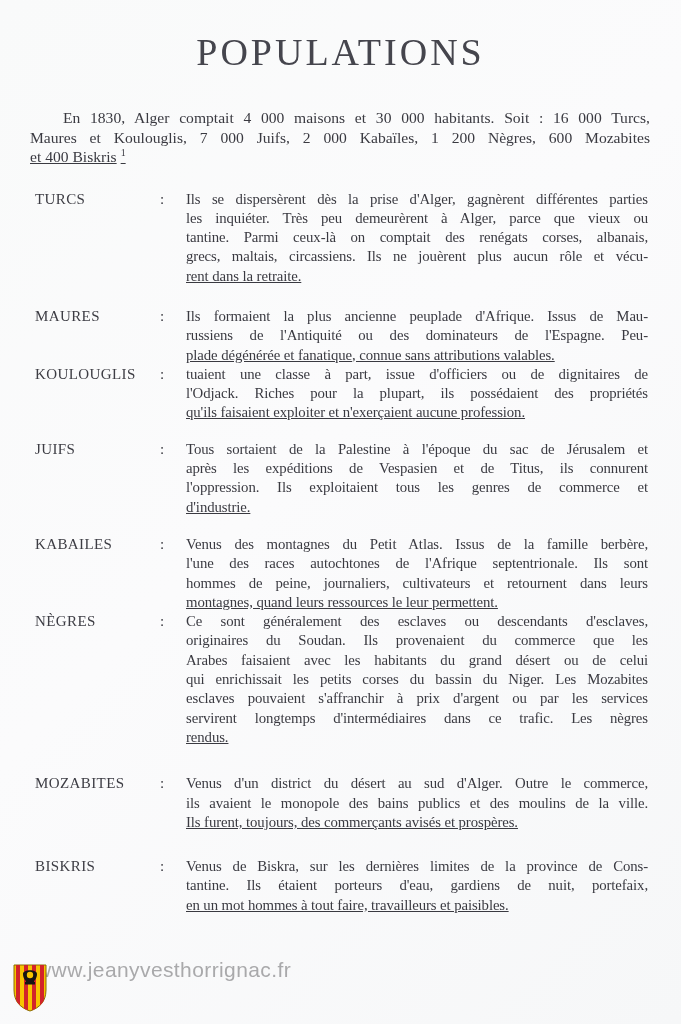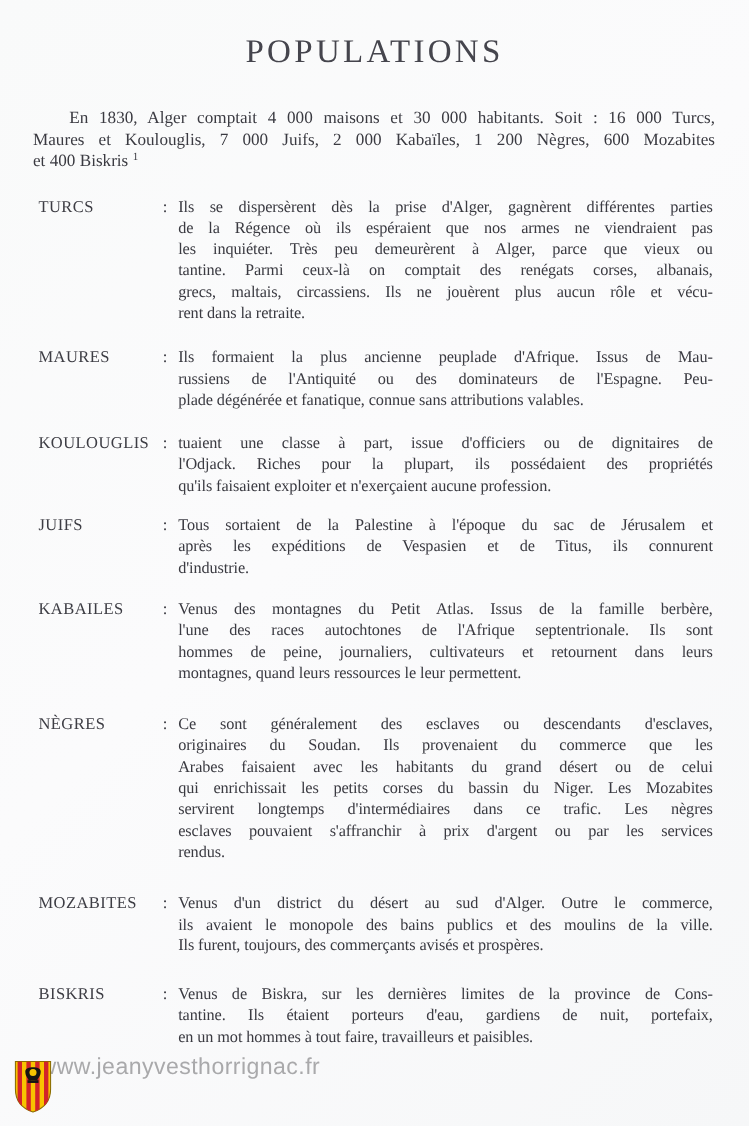--- a/index.html
+++ b/index.html
@@ -18,43 +18,44 @@
     color: #3a3a41;
   }
   .content {
     position: relative;
     z-index: 2;
   }
   .title {
     margin: 0;
     padding-top: 30px;
     text-align: center;
-    font-size: 30px;
+    font-size: 38px;
     font-weight: 400;
     letter-spacing: 3px;
     color: #45454d;
   }
   .intro {
     margin: 34px 31px 0 30px;
     font-size: 15.6px;
     line-height: 19.5px;
   }
   .entries {
     margin: 23px 33px 0 35px;
   }
   .entry {
     display: grid;
     grid-template-columns: 113px 14px 1fr;
     align-items: start;
+    gap: 12px;
   }
   .entry:nth-of-type(1) { margin-bottom: 21px; }
-  .entry:nth-of-type(2) { margin-bottom: 20px; }
+  .entry:nth-of-type(2) { }
   .entry:nth-of-type(3) { margin-bottom: 17px; }
   .entry:nth-of-type(4) { margin-bottom: 18px; }
-  .entry:nth-of-type(5) { margin-bottom: 28px; }
+  .entry:nth-of-type(5) { }
   .entry:nth-of-type(6) { margin-bottom: 27px; }
   .entry:nth-of-type(7) { margin-bottom: 25px; }
   .entry:nth-of-type(8) { margin-bottom: 0; }
   .term {
     font-size: 15px;
     line-height: 19.3px;
     letter-spacing: 0.4px;
     color: #3d3d44;
   }
   .sep {
@@ -65,20 +66,21 @@
     font-size: 14.8px;
     line-height: 19.3px;
     letter-spacing: -0.1px;
   }
   .jline {
     text-align: justify;
     text-align-last: justify;
   }
   .jline.last {
     text-align-last: left;
+    text-decoration: underline;
   }
   .jline.indent {
     text-indent: 33px;
   }
   sup {
     font-size: 10px;
     vertical-align: super;
     line-height: 0;
     margin-left: 4px;
   }
@@ -131,21 +133,20 @@
         <div class="jline indent">En 1830, Alger comptait 4 000 maisons et 30 000 habitants. Soit : 16 000 Turcs,</div>
         <div class="jline">Maures et Koulouglis, 7 000 Juifs, 2 000 Kabaïles, 1 200 Nègres, 600 Mozabites</div>
         <div class="jline last">et 400 Biskris<sup>1</sup></div>
       </div>
     <div class="entries">
         <div class="entry">
           <div class="term">TURCS</div>
           <div class="sep">:</div>
           <div class="desc">
             <div class="jline">Ils se dispersèrent dès la prise d'Alger, gagnèrent différentes parties</div>
-            <div class="jline">de la Régence où ils espéraient que nos armes ne viendraient pas</div>
             <div class="jline">les inquiéter. Très peu demeurèrent à Alger, parce que vieux ou</div>
             <div class="jline">tantine. Parmi ceux-là on comptait des renégats corses, albanais,</div>
             <div class="jline">grecs, maltais, circassiens. Ils ne jouèrent plus aucun rôle et vécu-</div>
             <div class="jline last">rent dans la retraite.</div>
           </div>
         </div>
         <div class="entry">
           <div class="term">MAURES</div>
           <div class="sep">:</div>
           <div class="desc">
@@ -162,20 +163,21 @@
             <div class="jline">l'Odjack. Riches pour la plupart, ils possédaient des propriétés</div>
             <div class="jline last">qu'ils faisaient exploiter et n'exerçaient aucune profession.</div>
           </div>
         </div>
         <div class="entry">
           <div class="term">JUIFS</div>
           <div class="sep">:</div>
           <div class="desc">
             <div class="jline">Tous sortaient de la Palestine à l'époque du sac de Jérusalem et</div>
             <div class="jline">après les expéditions de Vespasien et de Titus, ils connurent</div>
+            <div class="jline">l'oppression. Ils exploitaient tous les genres de commerce et</div>
             <div class="jline last">d'industrie.</div>
           </div>
         </div>
         <div class="entry">
           <div class="term">KABAILES</div>
           <div class="sep">:</div>
           <div class="desc">
             <div class="jline">Venus des montagnes du Petit Atlas. Issus de la famille berbère,</div>
             <div class="jline">l'une des races autochtones de l'Afrique septentrionale. Ils sont</div>
             <div class="jline">hommes de peine, journaliers, cultivateurs et retournent dans leurs</div>
@@ -183,22 +185,22 @@
           </div>
         </div>
         <div class="entry">
           <div class="term">NÈGRES</div>
           <div class="sep">:</div>
           <div class="desc">
             <div class="jline">Ce sont généralement des esclaves ou descendants d'esclaves,</div>
             <div class="jline">originaires du Soudan. Ils provenaient du commerce que les</div>
             <div class="jline">Arabes faisaient avec les habitants du grand désert ou de celui</div>
             <div class="jline">qui enrichissait les petits corses du bassin du Niger. Les Mozabites</div>
+            <div class="jline">esclaves pouvaient s'affranchir à prix d'argent ou par les services</div>
             <div class="jline">servirent longtemps d'intermédiaires dans ce trafic. Les nègres</div>
-            <div class="jline">esclaves pouvaient s'affranchir à prix d'argent ou par les services</div>
             <div class="jline last">rendus.</div>
           </div>
         </div>
         <div class="entry">
           <div class="term">MOZABITES</div>
           <div class="sep">:</div>
           <div class="desc">
             <div class="jline">Venus d'un district du désert au sud d'Alger. Outre le commerce,</div>
             <div class="jline">ils avaient le monopole des bains publics et des moulins de la ville.</div>
             <div class="jline last">Ils furent, toujours, des commerçants avisés et prospères.</div>

